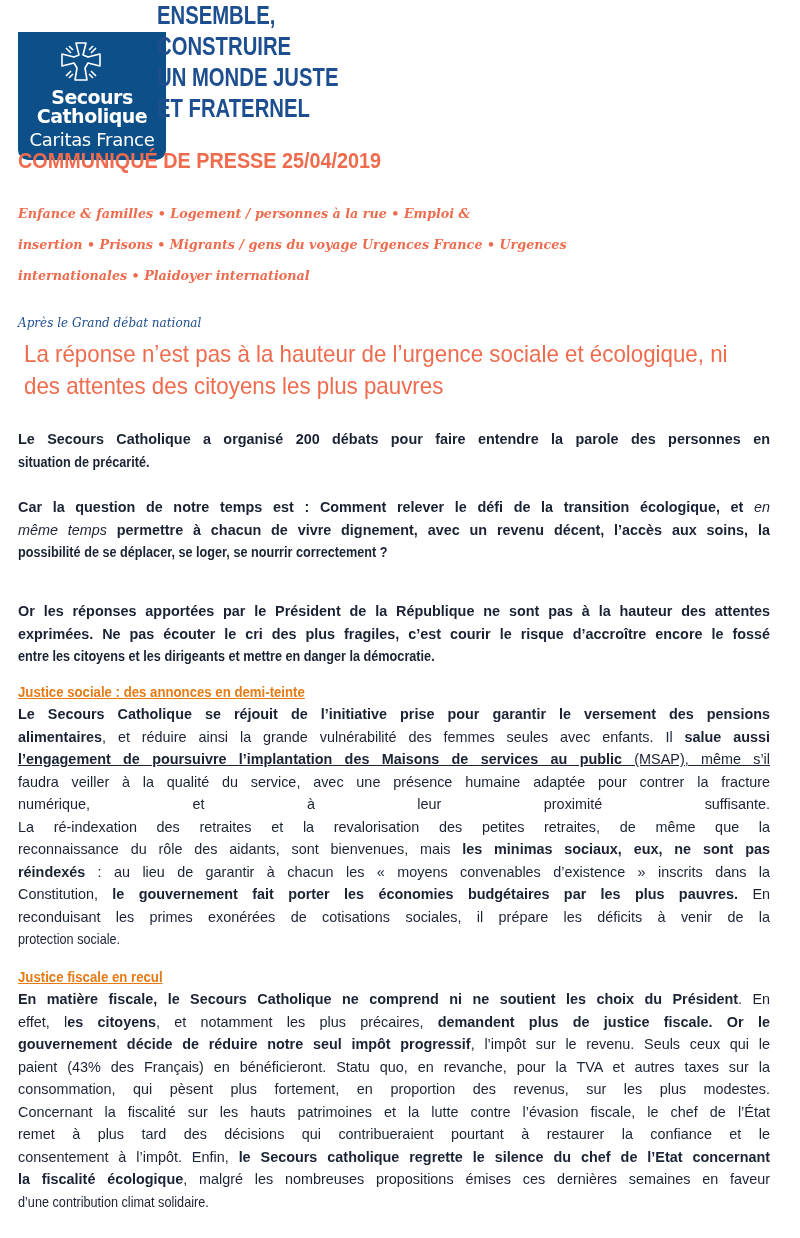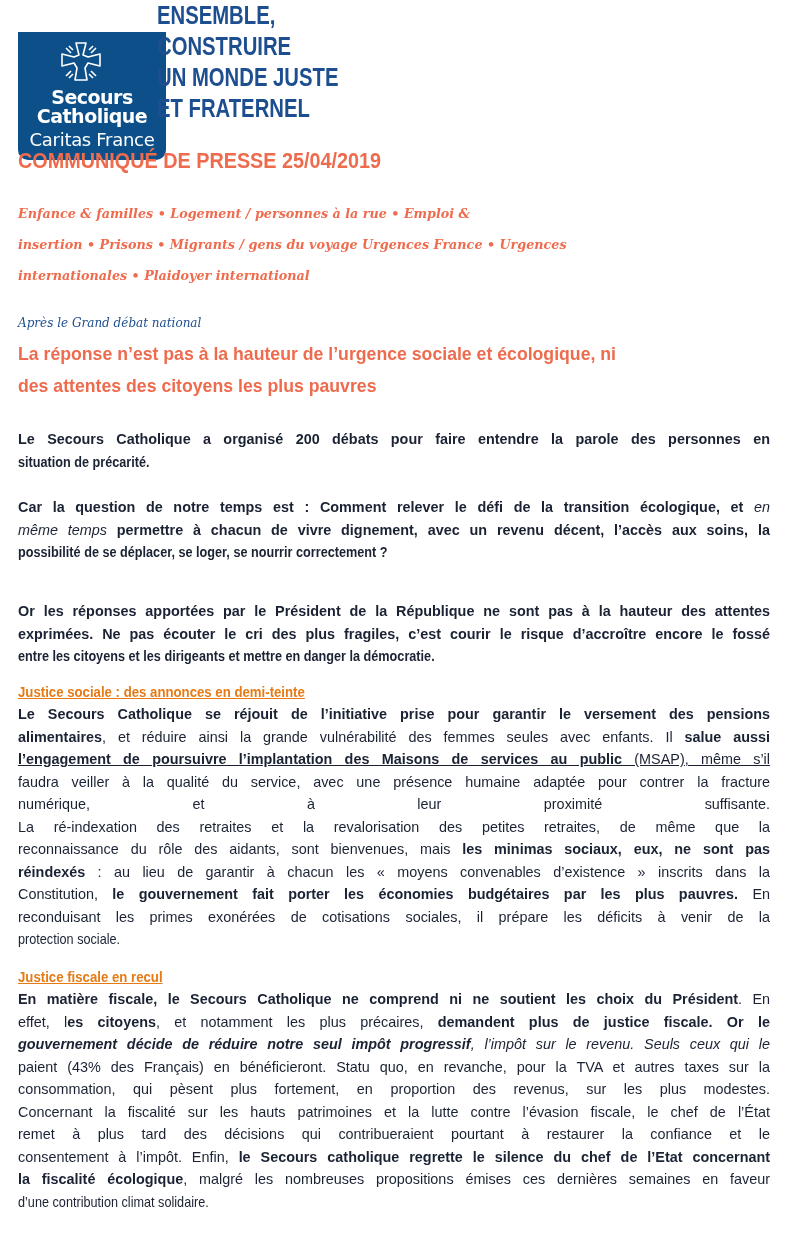--- a/index.html
+++ b/index.html
@@ -39,23 +39,23 @@
     color: #ee6b4d; font-size: 13px; line-height: 31px; font-weight: bold;
   }
   .themes .line { white-space: nowrap; transform: scaleX(0.98); transform-origin: left top; }
 
   .kicker {
     position: absolute; left: 18px; top: 308px;
     font-family: "DejaVu Serif", serif; font-style: italic;
     color: #1d4e8f; font-size: 12px; line-height: 30px; white-space: nowrap;
   }
   .headline {
-    position: absolute; left: 18px; top: 338px; width: 760px;
-    font-family: "Liberation Sans", sans-serif; font-weight: bold;
-    color: #ee6b4d; font-size: 19px; line-height: 32px;
+    position: absolute; left: 24px; top: 338px; width: 760px;
+    font-family: "Liberation Sans", sans-serif; font-weight: normal;
+    color: #ee6b4d; font-size: 24px; line-height: 32px;
   }
   .headline div { white-space: nowrap; transform: scaleX(0.93); transform-origin: left top; }
 
   
   .body-block {
     position: absolute; left: 18px; width: 752px;
     font-family: "Liberation Sans", sans-serif; color: #1a2233;
     font-size: 14.4px; line-height: 22.5px;
   }
   .body-block .ln {
@@ -141,21 +141,21 @@
       <div class="ln"><span class="inner" style="word-spacing: 8.4px;"><span class="b">réindexés</span><span> : au lieu de garantir à chacun les « moyens convenables d’existence » inscrits dans la</span></span></div>
       <div class="ln"><span class="inner" style="word-spacing: 10.35px;"><span>Constitution, </span><span class="b">le gouvernement fait porter les économies budgétaires par les plus pauvres.</span><span> En</span></span></div>
       <div class="ln"><span class="inner" style="word-spacing: 11.38px;"><span>reconduisant les primes exonérées de cotisations sociales, il prépare les déficits à venir de la</span></span></div>
       <div class="ln last"><span class="inner" style="transform: scaleX(0.88);"><span>protection sociale.</span></span></div>
     </div>
 
   <div class="section-heading" style="top:966px;">Justice fiscale en recul</div>
   <div class="body-block" style="top:988px;">
       <div class="ln"><span class="inner" style="word-spacing: 6.42px;"><span class="b">En matière fiscale, le Secours Catholique ne comprend ni ne soutient les choix du Président</span><span>. En</span></span></div>
       <div class="ln"><span class="inner" style="word-spacing: 10.31px;"><span>effet, l</span><span class="b">es citoyens</span><span>, et notamment les plus précaires, </span><span class="b">demandent plus de justice fiscale. Or le</span></span></div>
-      <div class="ln"><span class="inner" style="word-spacing: 5.72px; font-style: italic;"><span class="b">gouvernement décide de réduire notre seul impôt progressif</span><span>, l’impôt sur le revenu. Seuls ceux qui le</span></span></div>
+      <div class="ln"><span class="inner" style="word-spacing: 5.72px;"><span class="b">gouvernement décide de réduire notre seul impôt progressif</span><span>, l’impôt sur le revenu. Seuls ceux qui le</span></span></div>
       <div class="ln"><span class="inner" style="word-spacing: 5.96px;"><span>paient (43% des Français) en bénéficieront. Statu quo, en revanche, pour la TVA et autres taxes sur la</span></span></div>
       <div class="ln"><span class="inner" style="word-spacing: 13.54px;"><span>consommation, qui pèsent plus fortement, en proportion des revenus, sur les plus modestes.</span></span></div>
       <div class="ln"><span class="inner" style="word-spacing: 8.05px;"><span>Concernant la fiscalité sur les hauts patrimoines et la lutte contre l’évasion fiscale, le chef de l’État</span></span></div>
       <div class="ln"><span class="inner" style="word-spacing: 13.43px;"><span>remet à plus tard des décisions qui contribueraient pourtant à restaurer la confiance et le</span></span></div>
       <div class="ln"><span class="inner" style="word-spacing: 5.96px;"><span>consentement à l’impôt. Enfin, </span><span class="b">le Secours catholique regrette le silence du chef de l’Etat concernant</span></span></div>
       <div class="ln"><span class="inner" style="word-spacing: 7.81px;"><span class="b">la fiscalité écologique</span><span>, malgré les nombreuses propositions émises ces dernières semaines en faveur</span></span></div>
       <div class="ln last"><span class="inner" style="transform: scaleX(0.88);"><span>d’une contribution climat solidaire.</span></span></div>
     </div>
 
 </div>

